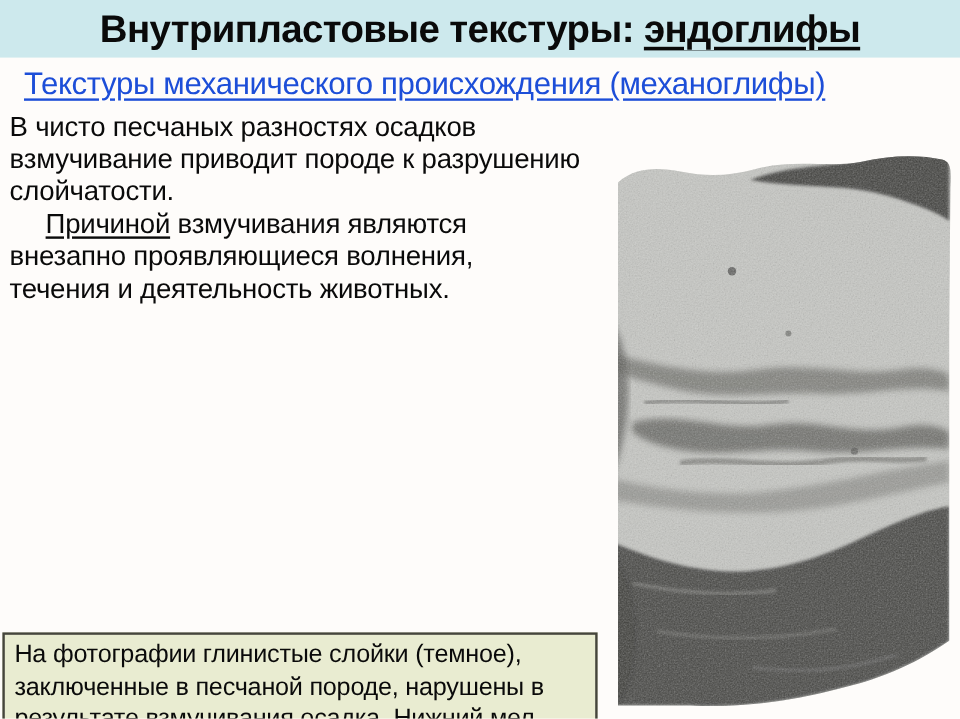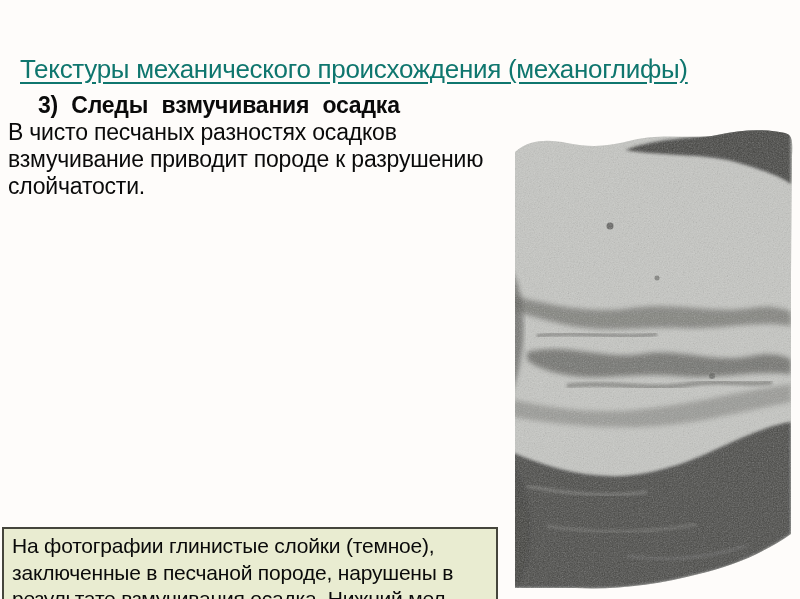--- a/index.html
+++ b/index.html
@@ -10,21 +10,21 @@
   .title-band{
     position:absolute; left:0; top:0; width:800px; height:48px;
     background:#cde9ed; display:flex; align-items:center; justify-content:center;
   }
   .title-band .title-text{
     font-size:32px; font-weight:bold; letter-spacing:-0.5px; white-space:nowrap;
   }
   .title-hl{ text-decoration:underline; text-decoration-thickness:3px; text-underline-offset:4px; }
   .subtitle{
     position:absolute; left:20px; top:54px; width:770px;
-    font-size:26px; color:#0f766e; letter-spacing:-0.3px;
+    font-size:26px; color:#1d4ed8; letter-spacing:-0.3px;
     text-decoration:underline; text-underline-offset:4px; white-space:nowrap;
   }
   .body-text{
     position:absolute; left:8px; top:92px; width:497px;
     font-size:23px; line-height:27px; letter-spacing:-0.2px;
   }
   .body-text p{ margin:0; }
   .p-heading{ font-weight:bold; text-indent:30px; word-spacing:7px; }
   .indent{ text-indent:30px; }
   .p4{ width:430px; }
@@ -37,26 +37,29 @@
   .photo{
     position:absolute; left:507px; top:126px; width:289px; height:464px;
   }
   .photo svg{ display:block; }
 </style>
 </head>
 <body>
 
 <div class="slide">
 
+  <div class="title-band">
+    <div class="title-text"><span>Внутрипластовые текстуры: </span><span class="title-hl">эндоглифы</span></div>
+  </div>
 
   <div class="subtitle">Текстуры механического происхождения (механоглифы)</div>
 
   <div class="body-text">
-    <p class="p-heading">3) Следы взмучивания осадка</p>
     <p>В чисто песчаных разностях осадков взмучивание приводит породе к разрушению слойчатости.</p>
+    <p class="indent p4"><span class="u">Причиной</span><span> взмучивания являются внезапно проявляющиеся волнения, течения и деятельность животных.</span></p>
   </div>
 
   <div class="caption-box">
     <span>На фотографии глинистые слойки (темное), заключенные в песчаной породе, нарушены в результате взмучивания осадка. Нижний мел.</span>
   </div>
 
   <div class="photo" role="img" aria-label="rock-sample-photo">
     <svg width="289" height="464" viewBox="0 0 289 464" xmlns="http://www.w3.org/2000/svg">
       <defs>
         <clipPath id="rockClip">

